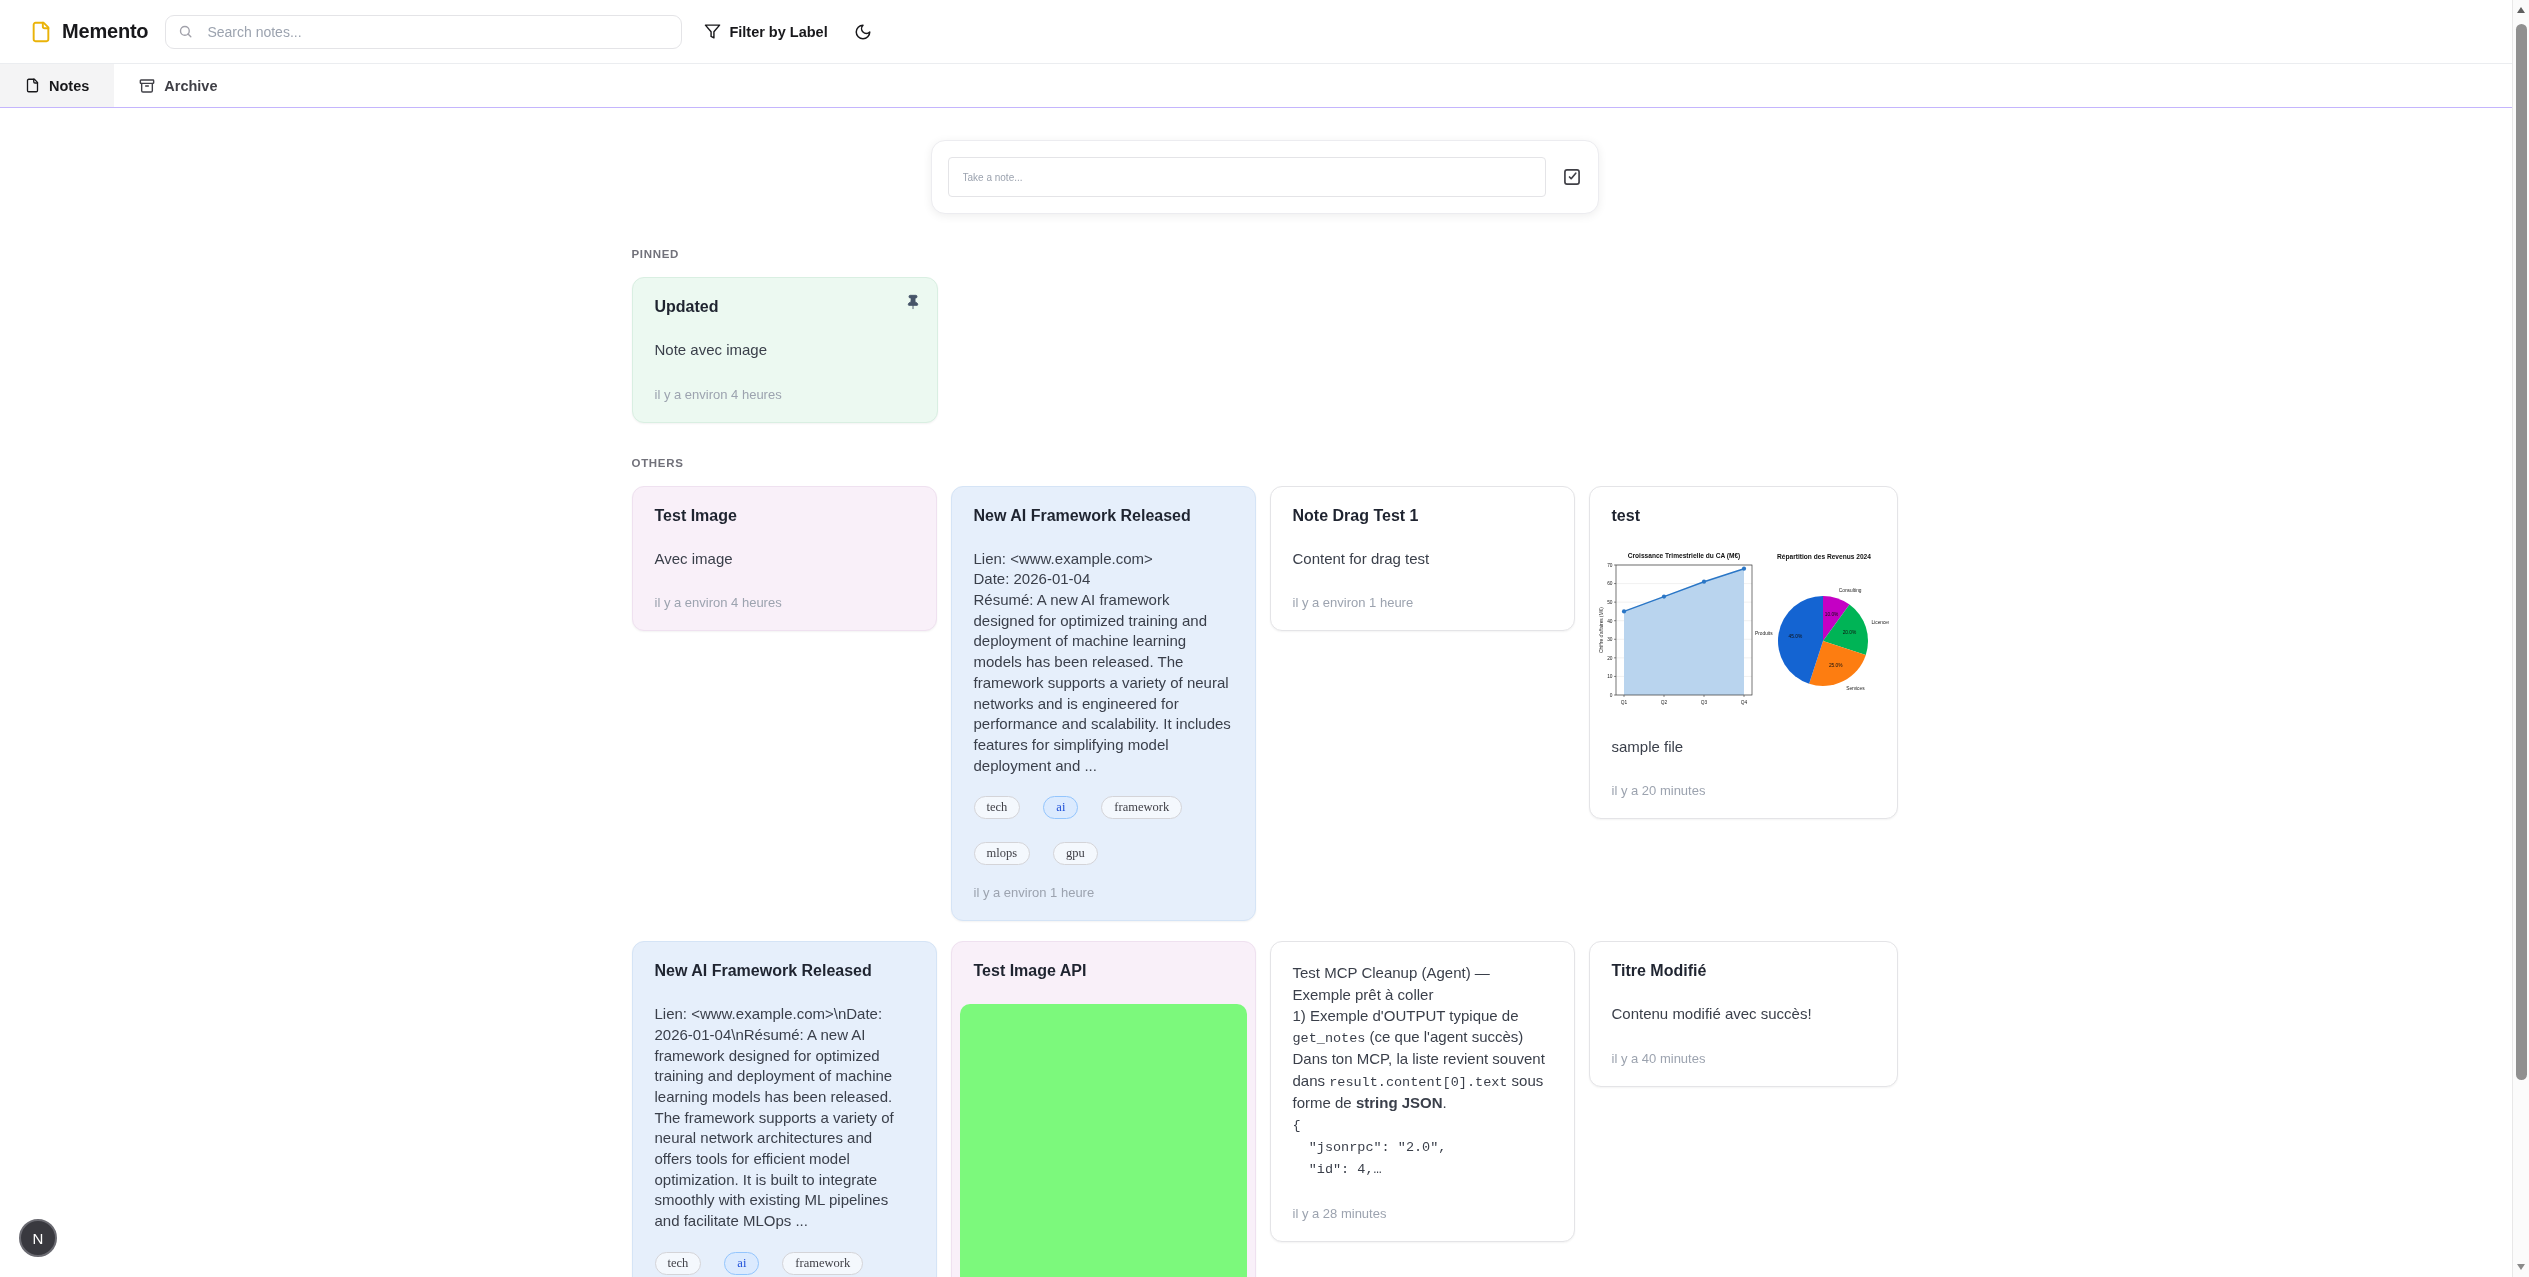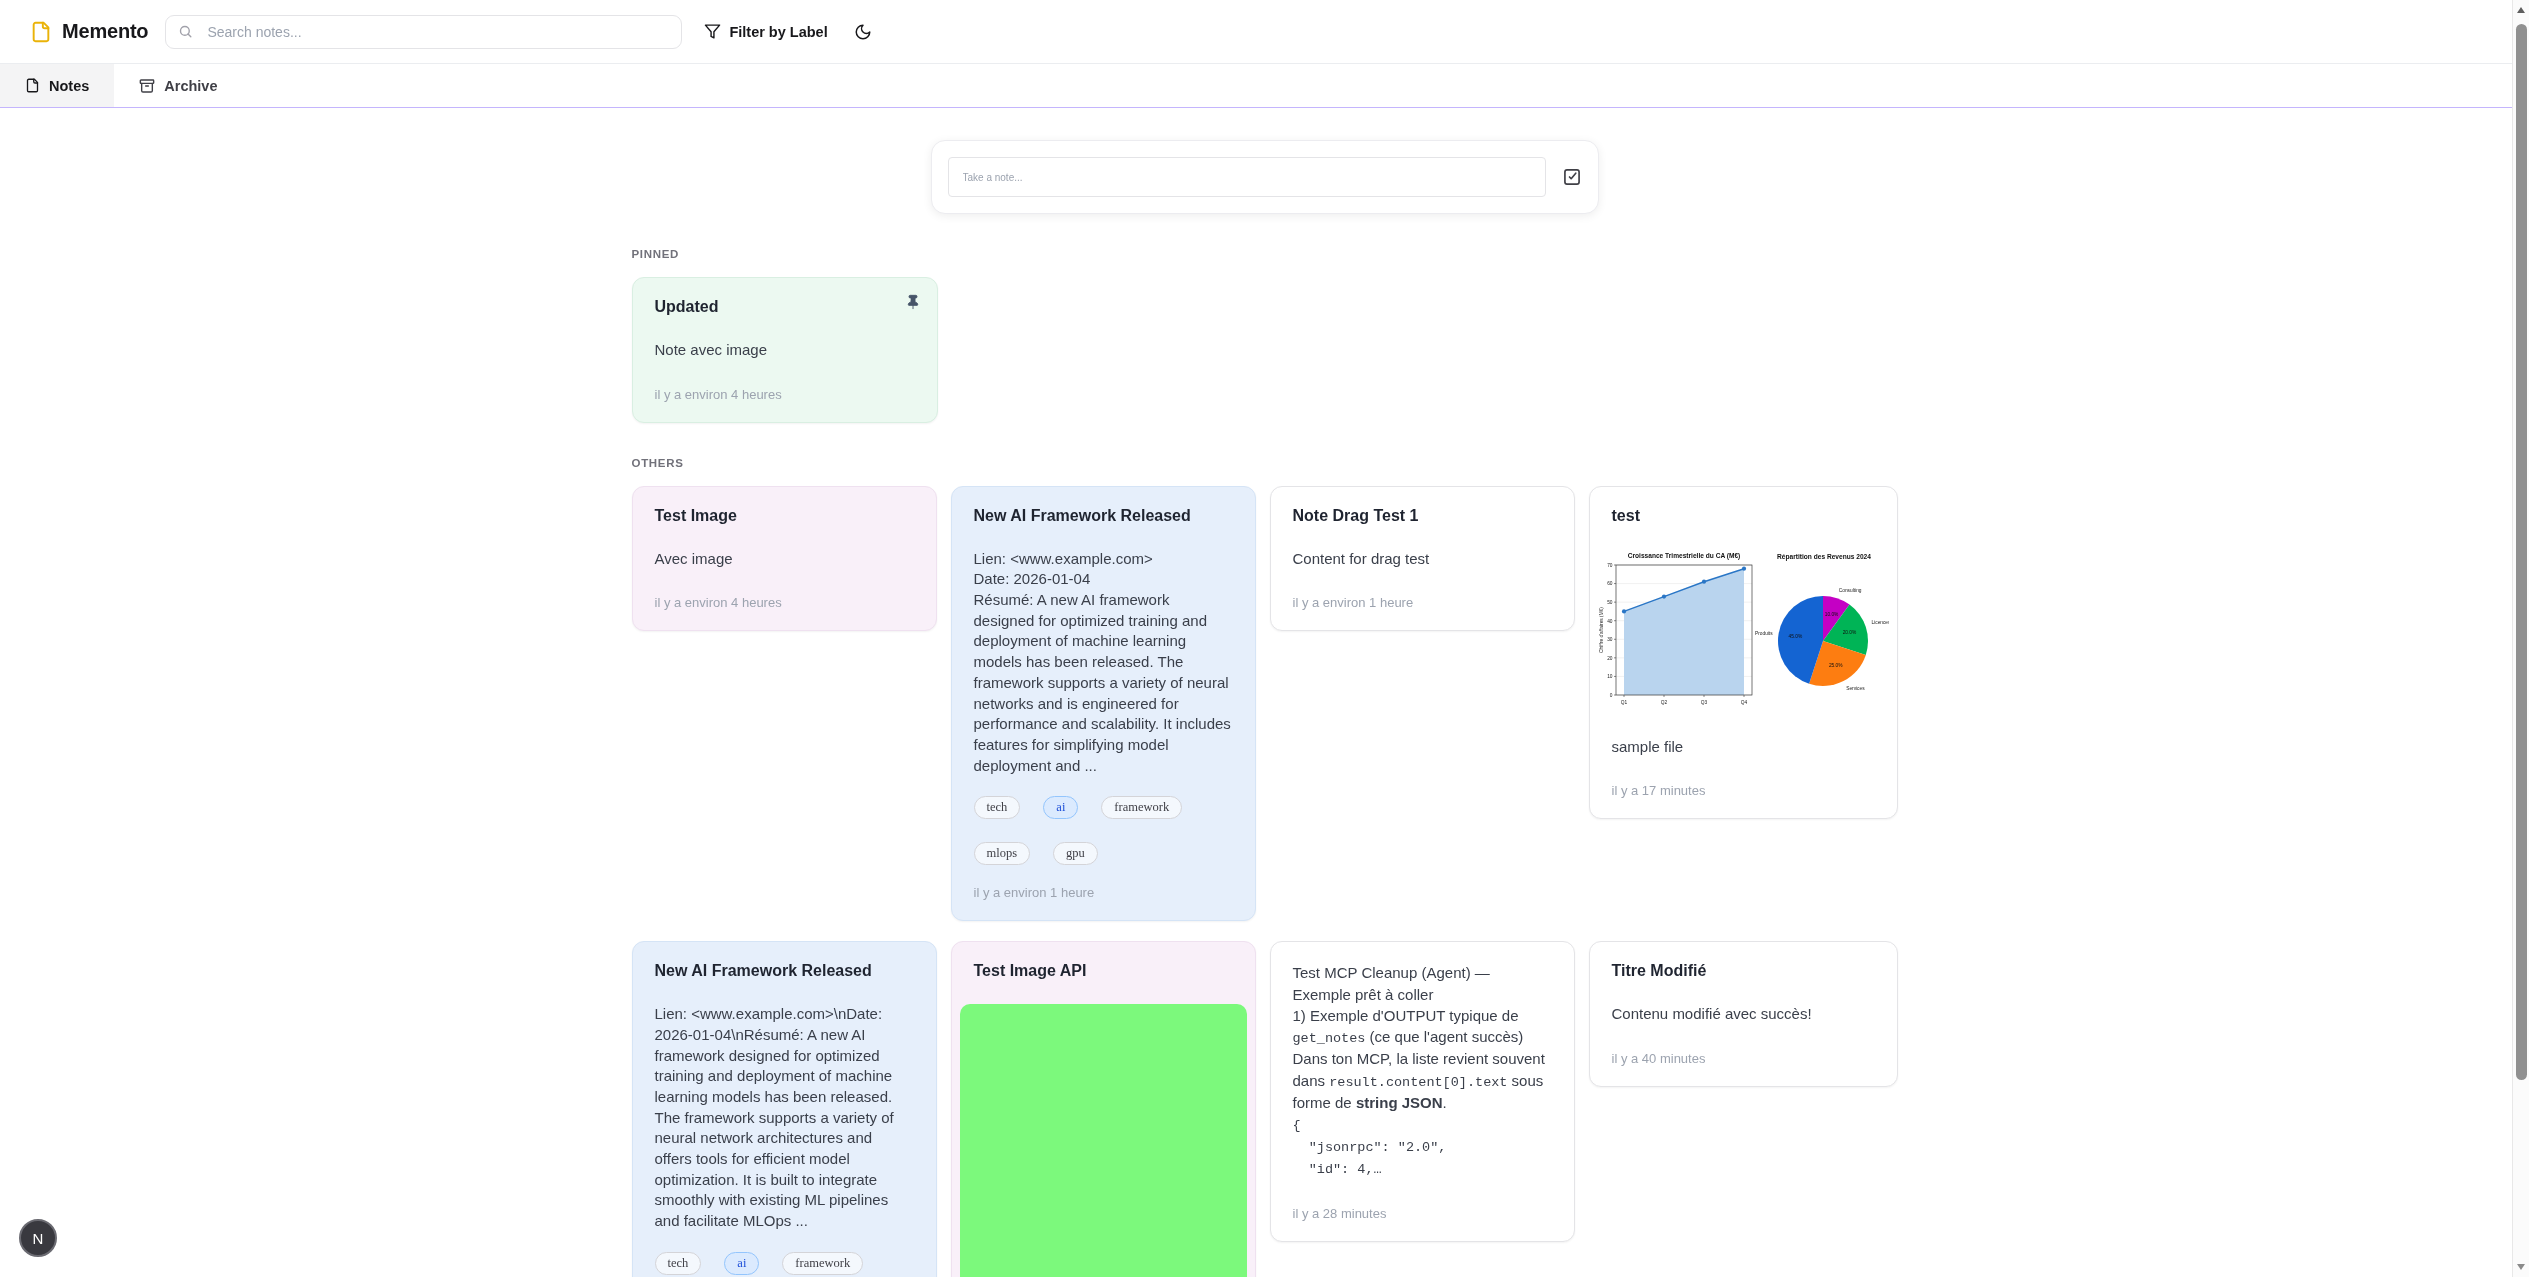--- a/index.html
+++ b/index.html
@@ -266,21 +266,21 @@
                 <text x="113.5" y="75.2" text-anchor="start" font-size="4.8" fill="#222">Licences</text>
                 <path d="M 65 92 L 107.8 105.9 A 45 45 0 0 1 51.1 134.8 Z" fill="#fd7d11"></path>
                 <text x="77.7" y="118.4" text-anchor="middle" font-size="4.8" fill="#101010">25.0%</text>
                 <text x="88.2" y="141.4" text-anchor="start" font-size="4.8" fill="#222">Services</text>
                 <path d="M 65 92 L 51.1 134.8 A 45 45 0 0 1 65.0 47.0 Z" fill="#1464d2"></path>
                 <text x="37.4" y="89.1" text-anchor="middle" font-size="4.8" fill="#101010">45.0%</text>
                 <text x="14.6" y="85.5" text-anchor="end" font-size="4.8" fill="#222">Produits</text>
               </svg></span>
         </div>
         <div class="card-content">sample file</div>
-        <div class="card-ts">il y a 17 minutes</div>
+        <div class="card-ts">il y a 20 minutes</div>
       </div>
 
       <div class="card c-blue">
         <div class="card-title">New AI Framework Released</div>
         <div class="card-content">Lien: &lt;www.example.com&gt;\nDate: 2026-01-04\nRésumé: A new AI framework designed for optimized training and deployment of machine learning models has been released. The framework supports a variety of neural network architectures and offers tools for efficient model optimization. It is built to integrate smoothly with existing ML pipelines and facilitate MLOps ...</div>
         <div class="tag-row">
             <span class="tag">tech</span>
             <span class="tag active">ai</span>
             <span class="tag">framework</span>
             <span class="tag">mlops</span>

